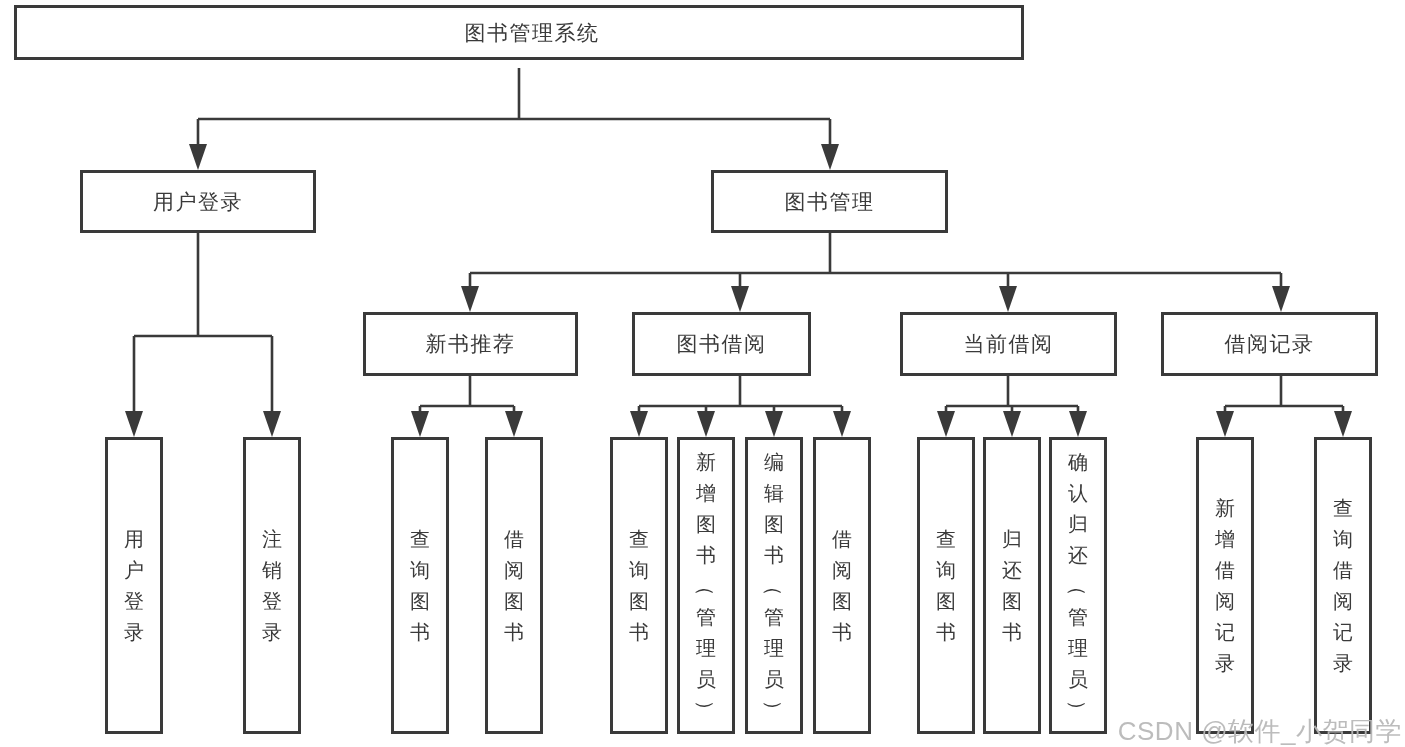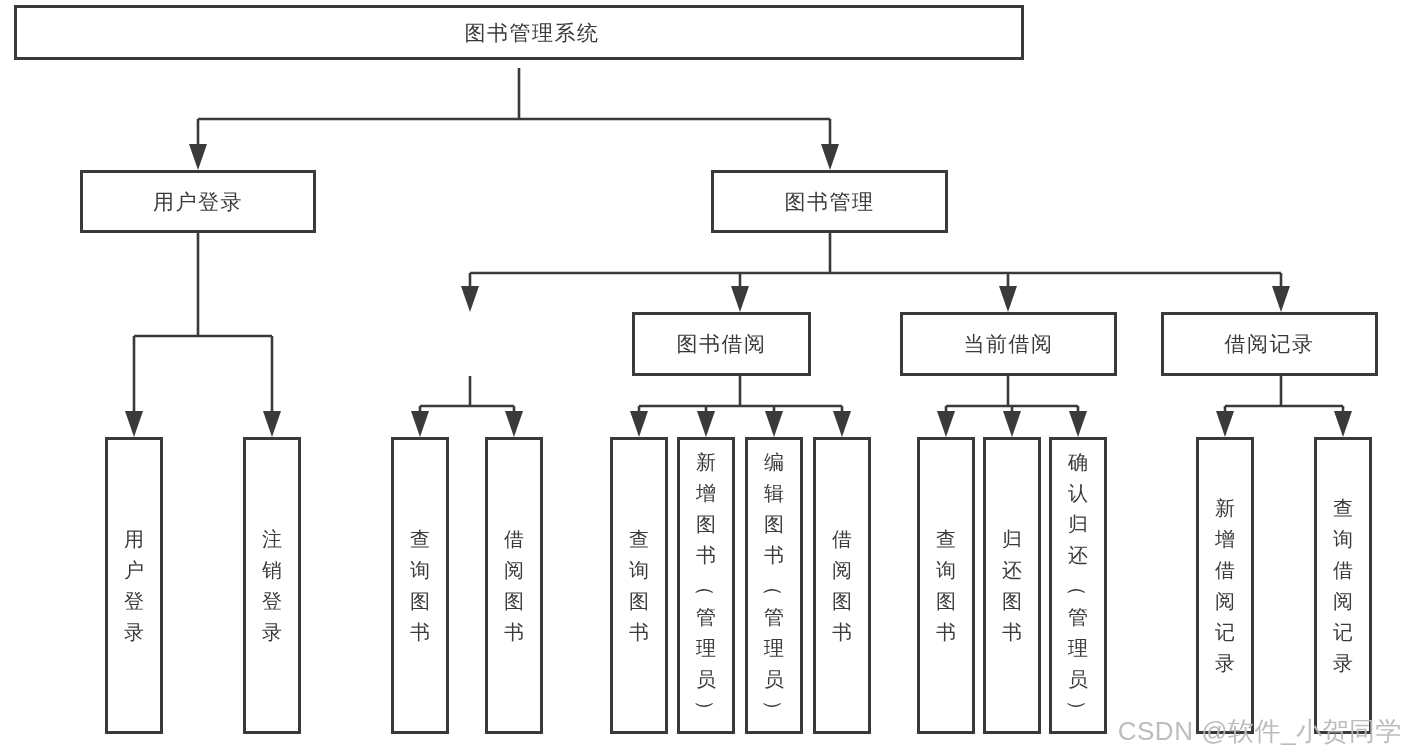--- a/index.html
+++ b/index.html
@@ -91,20 +91,21 @@
     <path class="ln" d="M1281 376 V406 M1225 406 H1343 M1225 406 V415 M1343 406 V415"></path>
     <polygon class="ah" points="1216,411 1234,411 1225,437"></polygon>
     <polygon class="ah" points="1334,411 1352,411 1343,437"></polygon>
   </svg>
 
   <div class="hbox" style="left:14px;top:5px;width:1010px;height:55px;padding-left:26px;">图书管理系统</div>
 
   <div class="hbox" style="left:80px;top:170px;width:236px;height:63px;text-align:right;">用户登录</div>
   <div class="hbox" style="left:711px;top:170px;width:237px;height:63px;">图书管理</div>
 
+  <div class="hbox" style="left:363px;top:312px;width:215px;height:64px;">新书推荐</div>
   <div class="hbox" style="left:632px;top:312px;width:179px;height:64px;">图书借阅</div>
   <div class="hbox" style="left:900px;top:312px;width:217px;height:64px;">当前借阅</div>
   <div class="hbox" style="left:1161px;top:312px;width:217px;height:64px;">借阅记录</div>
 
   <div class="vbox" style="left:105px;">
       <span class="vchar">用</span>
       <span class="vchar">户</span>
       <span class="vchar">登</span>
       <span class="vchar">录</span>
     </div>

